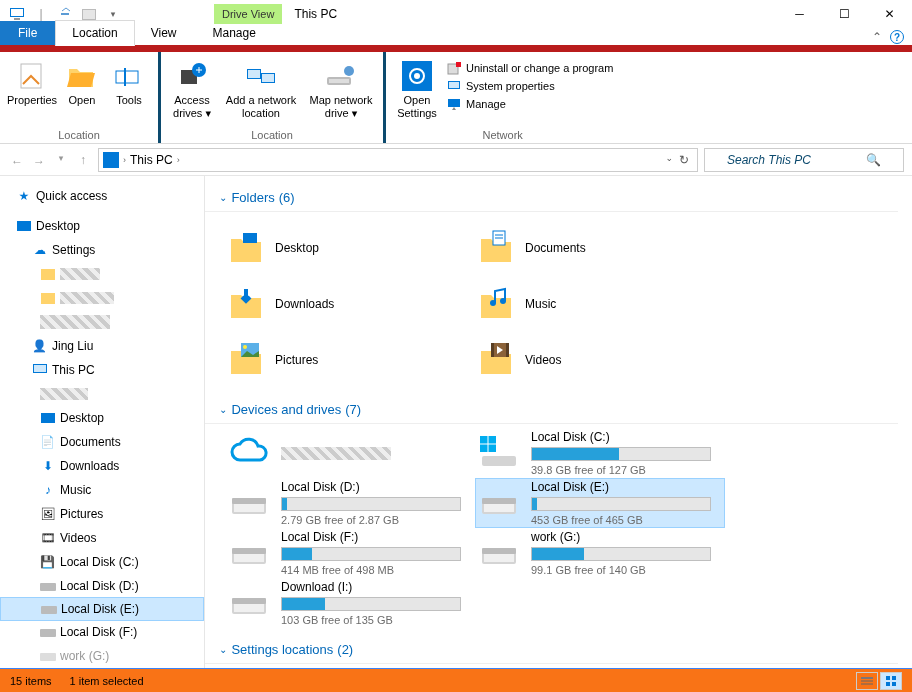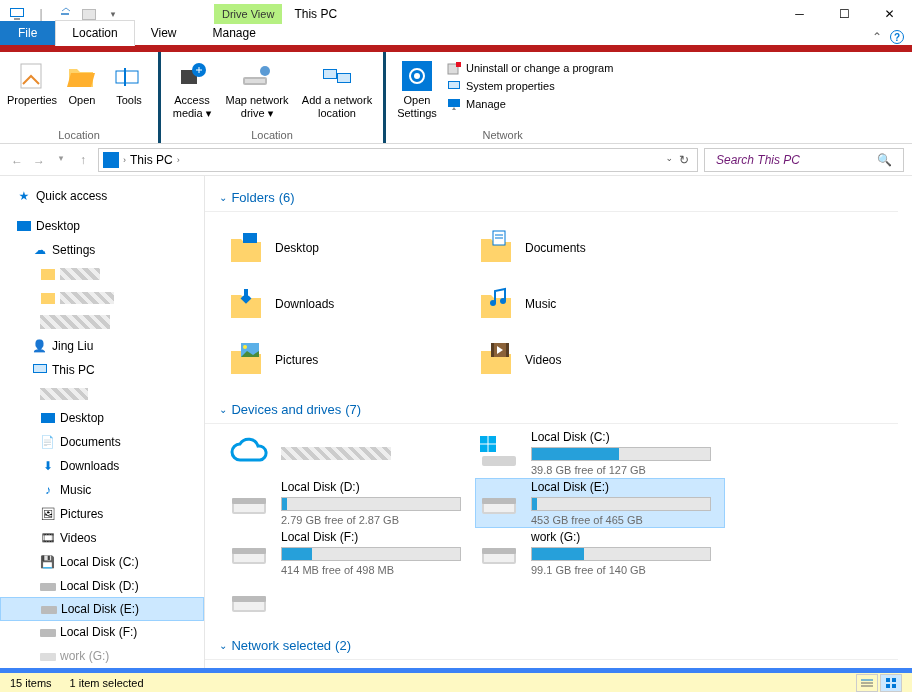--- a/index.html
+++ b/index.html
@@ -34,21 +34,21 @@
 .small-item { display: flex; align-items: center; gap: 4px; font-size: 11px; }
 .small-item .ico-s { width: 16px; height: 16px; display: flex; align-items: center; justify-content: center; }
 
 
 .nav-bar { height: 32px; display: flex; align-items: center; gap: 6px; padding: 0 8px; border-bottom: 1px solid #e6e6e6; }
 .nav-arrows { display: flex; gap: 4px; }
 .nav-arrows span { color: #999; width: 18px; text-align: center; }
 .address { flex: 1; height: 24px; border: 1px solid #ccc; display: flex; align-items: center; padding: 0 4px; gap: 4px; font-size: 12px; }
 .addr-icon { width: 16px; height: 16px; background: #0078d7; }
 .addr-end { margin-left: auto; display: flex; gap: 6px; color: #555; padding-right: 4px; }
-.search { width: 200px; height: 24px; border: 1px solid #ccc; display: flex; align-items: center; padding: 0 11px; color: #701a75; }
+.search { width: 200px; height: 24px; border: 1px solid #ccc; display: flex; align-items: center; padding: 0 22px; color: #0c4a6e; }
 .search .mag { margin-left: auto; }
 
 
 .body { display: flex; height: 500px; }
 .sidebar { width: 205px; border-right: 1px solid #e6e6e6; overflow-y: scroll; padding-top: 8px; }
 .tree-item { display: flex; align-items: center; gap: 4px; height: 24px; padding-left: 16px; font-size: 12px; }
 .tree-item.lvl2 { padding-left: 32px; }
 .tree-item.lvl3 { padding-left: 40px; }
 .tree-item.selected { background: #cce8ff; border: 1px solid #99d1ff; margin: -1px 0; }
 .tree-ico { width: 16px; height: 16px; display: flex; align-items: center; justify-content: center; }
@@ -66,21 +66,21 @@
 .drive-item { width: 250px; padding: 2px 4px; display: flex; gap: 10px; align-items: center; }
 .drive-item.selected { background: #cce8ff; border: 1px solid #99d1ff; padding: 1px 3px; }
 .drive-ico { width: 42px; height: 42px; display: flex; align-items: center; justify-content: center; }
 .drive-info { display: flex; flex-direction: column; gap: 3px; }
 .drive-name { font-size: 12px; }
 .drive-bar { width: 180px; height: 14px; border: 1px solid #bfbfbf; background: #e6e6e6; }
 .drive-fill { height: 100%; background: #26a0da; }
 .drive-free { font-size: 11px; color: #6b6b6b; }
 
 
-.status { height: 24px; border-top: 5px solid #3b82f6; display: flex; align-items: center; padding: 0 10px; font-size: 11px; gap: 18px; background: #fef9c3; position: absolute; bottom: 0; left: 0; right: 0; }
+.status { height: 24px; border-top: 1px solid #3b82f6; display: flex; align-items: center; padding: 0 10px; font-size: 11px; gap: 18px; background: #f97316; position: absolute; bottom: 0; left: 0; right: 0; }
 .status .views { margin-left: auto; display: flex; gap: 2px; }
 .view-btn { width: 22px; height: 18px; border: 1px solid #ccc; display: flex; align-items: center; justify-content: center; }
 
 
 ::-webkit-scrollbar { width: 16px; }
 ::-webkit-scrollbar-track { background: #f0f0f0; }
 ::-webkit-scrollbar-thumb { background: #c1c1c1; }
 
 
 .redact { background: repeating-linear-gradient(45deg,#ccc 0 4px,#eee 4px 8px); display: inline-block; }
@@ -167,44 +167,44 @@
     <div class="group-items">
       <div class="big-btn" style="width:50px">
         <div class="ico">
             <svg width="30" height="28">
               <rect x="4" y="8" width="16" height="14" fill="#444"></rect>
               <circle cx="22" cy="8" r="7" fill="#0078d7"></circle>
               <path d="M19 8 l6 0 M22 5 l0 6" stroke="#fff"></path>
             </svg>
           </div>
         <div class="lbl">Access
-media ▾</div>
-      </div>
-      <div class="big-btn" style="width:72px">
-        <div class="ico">
-            <svg width="32" height="26">
-              <rect x="2" y="14" width="24" height="8" fill="#bbb" rx="2"></rect>
-              <rect x="4" y="16" width="20" height="4" fill="#ddd"></rect>
-              <circle cx="24" cy="8" r="5" fill="#5b9bd5"></circle>
-            </svg>
-          </div>
-        <div class="lbl">Map network
-drive ▾</div>
+drives ▾</div>
       </div>
       <div class="big-btn" style="width:80px">
         <div class="ico">
             <svg width="32" height="26">
               <rect x="2" y="6" width="14" height="10" fill="#0078d7"></rect>
               <rect x="16" y="10" width="14" height="10" fill="#0078d7"></rect>
               <rect x="3" y="7" width="12" height="8" fill="#cfe8fb"></rect>
               <rect x="17" y="11" width="12" height="8" fill="#cfe8fb"></rect>
             </svg>
           </div>
         <div class="lbl">Add a network
 location</div>
+      </div>
+      <div class="big-btn" style="width:72px">
+        <div class="ico">
+            <svg width="32" height="26">
+              <rect x="2" y="14" width="24" height="8" fill="#bbb" rx="2"></rect>
+              <rect x="4" y="16" width="20" height="4" fill="#ddd"></rect>
+              <circle cx="24" cy="8" r="5" fill="#5b9bd5"></circle>
+            </svg>
+          </div>
+        <div class="lbl">Map network
+drive ▾</div>
       </div>
     </div>
     <div class="group-label">Location</div>
   </div>
 
   <div class="group" style="border-right:none">
     <div class="group-items">
       <div class="big-btn" style="width:50px">
         <div class="ico">
             <svg width="30" height="30">
@@ -556,26 +556,33 @@
           </div>
         </div>
         <div class="drive-item">
           <div class="drive-ico">
             <svg width="40" height="30">
               <rect x="2" y="14" width="34" height="12" fill="#d4d4d4" rx="2"></rect>
               <rect x="4" y="16" width="30" height="8" fill="#f0f0f0"></rect>
               <rect x="2" y="10" width="34" height="6" fill="#bbb" rx="1"></rect>
             </svg>
           </div>
+          <div class="drive-info">
+            <div class="drive-name">Download (I:)</div>
+            <div class="drive-bar">
+              <div class="drive-fill" style="width:24%"></div>
+            </div>
+            <div class="drive-free">103 GB free of 135 GB</div>
+          </div>
         </div>
       </div>
 
     <div class="section-header">
       <span style="font-size:10px">⌄</span>
-      <span>Network selected</span>
+      <span>Settings locations</span>
       <span class="count">(2)</span>
     </div>
   </div>
 </div>
 
 <div class="status">
   <span>15 items</span>
   <span>1 item selected</span>
   <div class="views">
     <div class="view-btn">

